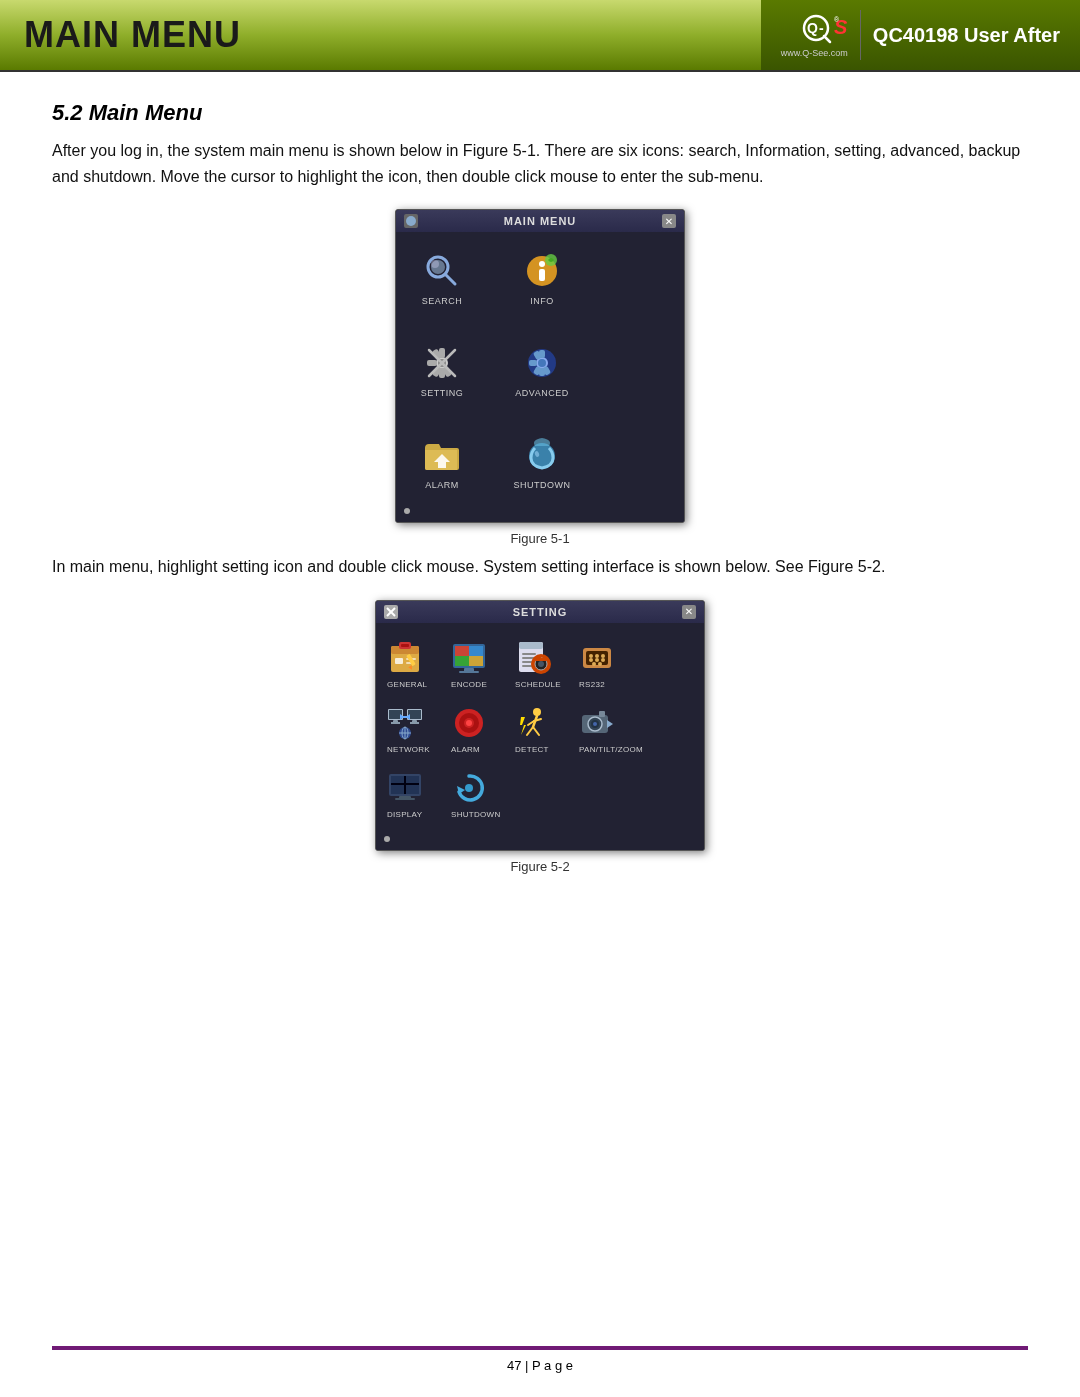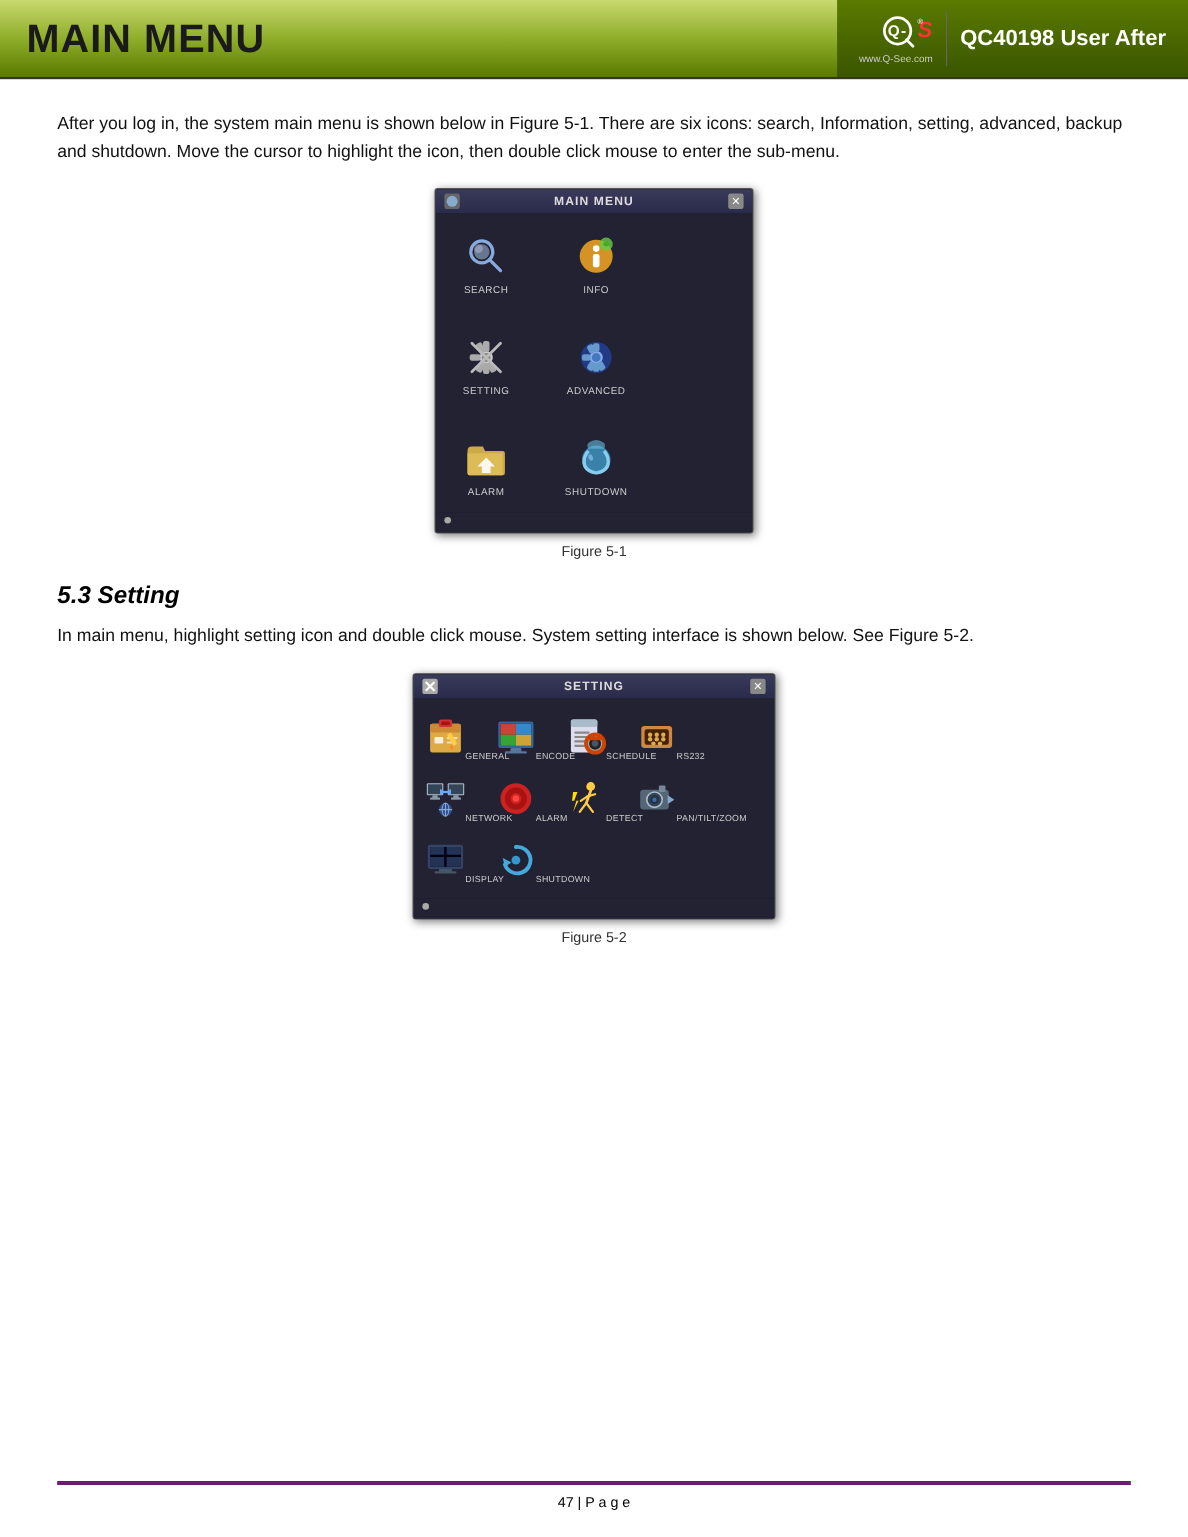--- a/index.html
+++ b/index.html
@@ -229,22 +229,22 @@
     .setting-body {
       padding: 12px 8px 8px;
       display: flex;
       flex-wrap: wrap;
       gap: 6px;
       justify-content: flex-start;
       background: #222233;
     }
     .setting-item {
       display: flex;
-      flex-direction: row;
-      align-items: flex-end;
+      flex-direction: column;
+      align-items: flex-start;
       width: 58px;
       padding: 5px 3px;
       cursor: pointer;
       border-radius: 4px;
     }
     .setting-item-icon {
       width: 36px;
       height: 36px;
       display: flex;
       align-items: center;
@@ -287,20 +287,21 @@
       </div>
       <span class="logo-url">www.Q-See.com</span>
     </div>
     <div style="width:1px;background:#666;height:50px;"></div>
     <span class="header-manual">QC40198 User After</span>
   </div>
 </div>
 
 <div class="content">
 
+  <h2 class="section-heading">5.2   Main Menu</h2>
   <p class="section-text">After you log in, the system main menu is shown below in Figure 5-1.  There are six icons: search, Information, setting, advanced, backup and shutdown. Move the cursor to highlight the icon, then double click mouse to enter the sub-menu.</p>
 
   <div class="figure-container">
     <div class="menu-window">
       <div class="menu-titlebar">
         <div class="menu-titlebar-icon">
           
           <svg width="14" height="14" viewBox="0 0 14 14">
             <circle cx="7" cy="7" r="5" fill="#88aacc"></circle>
           </svg>
@@ -406,21 +407,20 @@
           <span class="menu-item-label">SHUTDOWN</span>
         </div>
       </div>
       <div class="menu-footer">
         <div class="menu-footer-dot"></div>
       </div>
     </div>
     <span class="figure-caption">Figure 5-1</span>
   </div>
 
-  <h2 class="section-heading" style="margin-top:20px;">5.3   Setting</h2>
   <p class="section-text">In main menu, highlight setting icon and double click mouse. System setting interface is shown below. See Figure 5-2.</p>
 
   <div class="figure-container">
     <div class="setting-window">
       <div class="setting-titlebar">
         <div class="setting-titlebar-icon">
           <svg width="14" height="14" viewBox="0 0 14 14">
             <line x1="3" y1="3" x2="11" y2="11" stroke="white" stroke-width="2"></line>
             <line x1="11" y1="3" x2="3" y2="11" stroke="white" stroke-width="2"></line>
           </svg>

